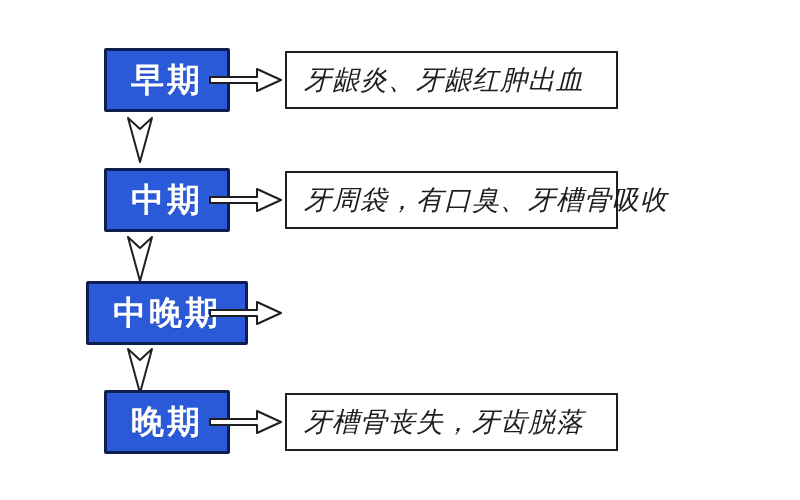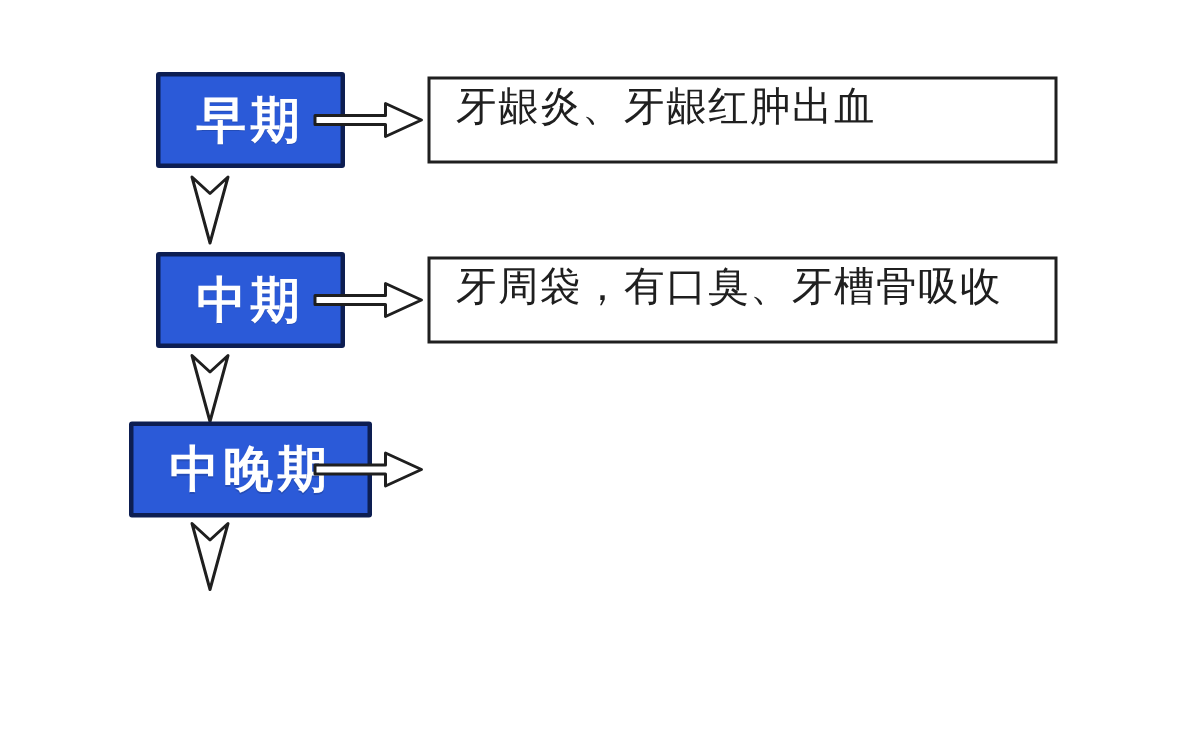--- a/index.html
+++ b/index.html
@@ -58,25 +58,27 @@
   }
   .h-arrow polygon, .v-arrow polygon {
     fill: var(--box-bg);
     stroke: var(--outline);
     stroke-width: 2;
     stroke-linejoin: round;
   }
   .desc-box {
     position: absolute;
     left: 285px;
-    width: 420px; height: 58px;
+    width: 333px; height: 58px;
     background: var(--box-bg);
     border: 2px solid var(--outline);
     display: flex;
+    align-items: center;
     padding-left: 17px;
+    font-style: italic;
   }
   .desc-text {
     font-size: 27px;
     color: var(--desc-text);
     letter-spacing: 1px;
     white-space: nowrap;
   }
   .v-arrow {
     position: absolute;
     left: 125px;
@@ -127,14 +129,25 @@
     </div>
     <svg class="h-arrow" style="top:16px" viewBox="0 0 78 34">
       <polygon points="3,14 50,14 50,6 74,17 50,28 50,20 3,20"></polygon>
     </svg>
   </div>
 
   <svg class="v-arrow" style="top:346px" viewBox="0 0 30 50">
     <polygon points="3,3 15,14 27,3 15,47"></polygon>
   </svg>
 
+  <div class="row" style="top:389px">
+    <div class="stage-box" style="top:1px">
+      <span class="stage-label">晚期</span>
+    </div>
+    <svg class="h-arrow" style="top:16px" viewBox="0 0 78 34">
+      <polygon points="3,14 50,14 50,6 74,17 50,28 50,20 3,20"></polygon>
+    </svg>
+    <div class="desc-box" style="top:4px">
+      <span class="desc-text">牙槽骨丧失，牙齿脱落</span>
+    </div>
+  </div>
 
 </div>
 
 </body></html>

